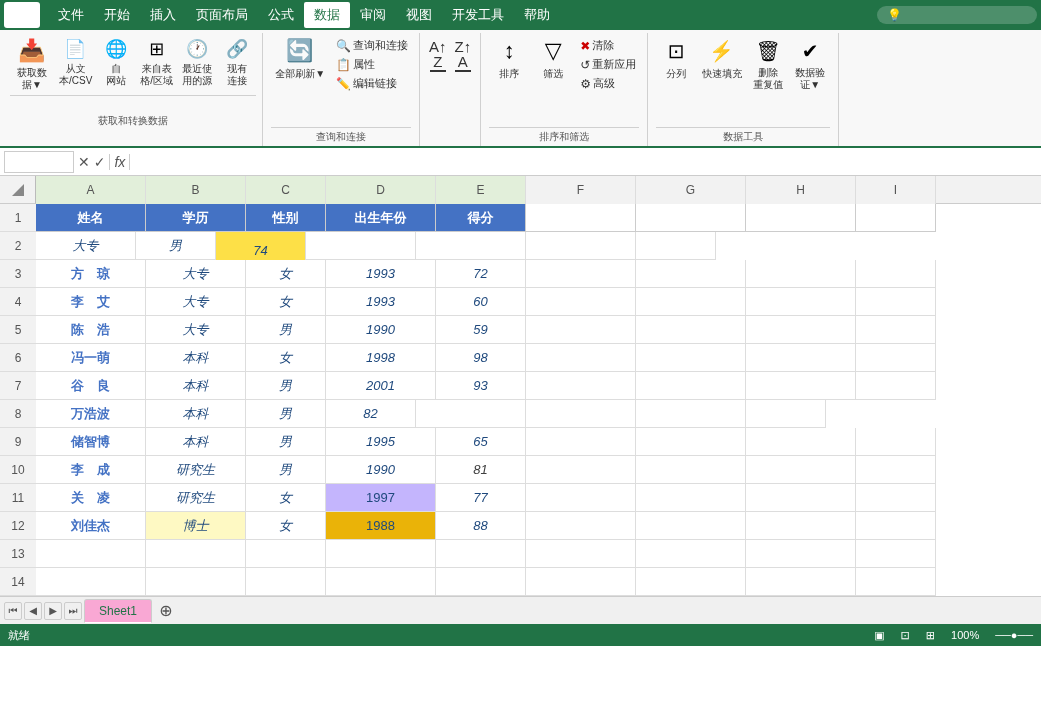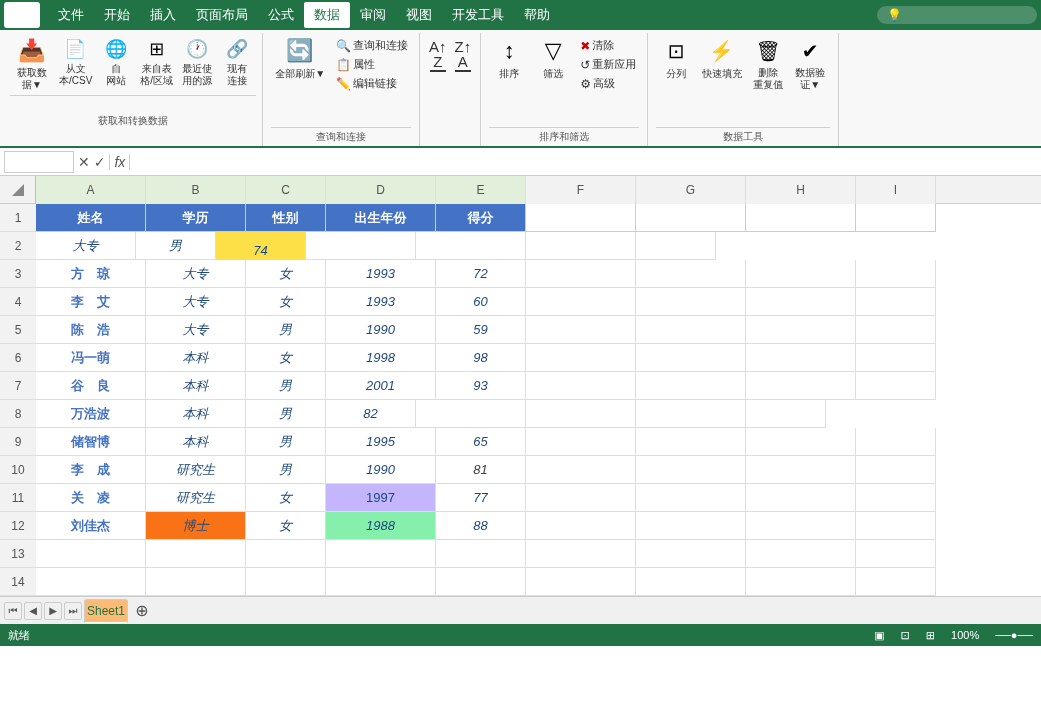--- a/index.html
+++ b/index.html
@@ -318,23 +318,23 @@
           <div style="width: 80px; border-right: 1px solid rgb(221, 221, 221); border-bottom: 1px solid rgb(221, 221, 221); display: flex; align-items: center; padding: 0px 4px; font-size: 13px; overflow: hidden; white-space: nowrap; background: rgb(255, 255, 255); cursor: cell; flex-shrink: 0; color: rgb(31, 73, 125); font-style: italic; justify-content: center;">女</div>
           <div style="width: 110px; border-right: 1px solid rgb(221, 221, 221); border-bottom: 1px solid rgb(221, 221, 221); display: flex; align-items: center; padding: 0px 4px; font-size: 13px; overflow: hidden; white-space: nowrap; background: #c4b5fd; cursor: cell; flex-shrink: 0; color: rgb(31, 73, 125); justify-content: center;">1997</div>
           <div style="width: 90px; border-right: 1px solid rgb(221, 221, 221); border-bottom: 1px solid rgb(221, 221, 221); display: flex; align-items: center; padding: 0px 4px; font-size: 13px; overflow: hidden; white-space: nowrap; background: rgb(255, 255, 255); cursor: cell; flex-shrink: 0; color: rgb(31, 73, 125); font-style: italic; justify-content: center;">77</div>
           <div style="width: 110px; border-right: 1px solid rgb(221, 221, 221); border-bottom: 1px solid rgb(221, 221, 221); display: flex; align-items: center; padding: 0px 4px; font-size: 13px; overflow: hidden; white-space: nowrap; background: rgb(255, 255, 255); cursor: cell; flex-shrink: 0;"></div>
           <div style="width: 110px; border-right: 1px solid rgb(221, 221, 221); border-bottom: 1px solid rgb(221, 221, 221); display: flex; align-items: center; padding: 0px 4px; font-size: 13px; overflow: hidden; white-space: nowrap; background: rgb(255, 255, 255); cursor: cell; flex-shrink: 0;"></div>
           <div style="width: 110px; border-right: 1px solid rgb(221, 221, 221); border-bottom: 1px solid rgb(221, 221, 221); display: flex; align-items: center; padding: 0px 4px; font-size: 13px; overflow: hidden; white-space: nowrap; background: rgb(255, 255, 255); cursor: cell; flex-shrink: 0;"></div>
           <div style="width: 80px; border-right: 1px solid rgb(221, 221, 221); border-bottom: 1px solid rgb(221, 221, 221); display: flex; align-items: center; padding: 0px 4px; font-size: 13px; overflow: hidden; white-space: nowrap; background: rgb(255, 255, 255); cursor: cell; flex-shrink: 0;"></div>
         </div>
         <div style="display: flex; height: 28px;">
           <div style="width: 110px; border-right: 1px solid rgb(221, 221, 221); border-bottom: 1px solid rgb(221, 221, 221); display: flex; align-items: center; padding: 0px 4px; font-size: 13px; overflow: hidden; white-space: nowrap; background: rgb(255, 255, 255); cursor: cell; flex-shrink: 0; color: rgb(68, 114, 196); font-weight: bold; justify-content: center;">刘佳杰</div>
-          <div style="width: 100px; border-right: 1px solid rgb(221, 221, 221); border-bottom: 1px solid rgb(221, 221, 221); display: flex; align-items: center; padding: 0px 4px; font-size: 13px; overflow: hidden; white-space: nowrap; background: #f97316; cursor: cell; flex-shrink: 0; color: rgb(31, 73, 125); font-style: italic; justify-content: center;">博士</div>
-          <div style="width: 80px; border-right: 1px solid rgb(221, 221, 221); border-bottom: 1px solid rgb(221, 221, 221); display: flex; align-items: center; padding: 0px 4px; font-size: 13px; overflow: hidden; white-space: nowrap; background: rgb(255, 255, 255); cursor: cell; flex-shrink: 0; color: rgb(31, 73, 125); font-style: italic; justify-content: center;">女</div>
-          <div style="width: 110px; border-right: 1px solid rgb(221, 221, 221); border-bottom: 1px solid rgb(221, 221, 221); display: flex; align-items: center; padding: 0px 4px; font-size: 13px; overflow: hidden; white-space: nowrap; background: #86efac; cursor: cell; flex-shrink: 0; color: rgb(31, 73, 125); font-style: italic; justify-content: center;">1988</div>
+          <div style="width: 100px; border-right: 1px solid rgb(221, 221, 221); border-bottom: 1px solid rgb(221, 221, 221); display: flex; align-items: center; padding: 0px 4px; font-size: 13px; overflow: hidden; white-space: nowrap; background: #fef9c3; cursor: cell; flex-shrink: 0; color: rgb(31, 73, 125); font-style: italic; justify-content: center;">博士</div>
+          <div style="width: 80px; border-right: 1px solid rgb(221, 221, 221); border-bottom: 1px solid rgb(221, 221, 221); display: flex; align-items: center; padding: 0px 4px; font-size: 13px; overflow: hidden; white-space: nowrap; background: rgb(255, 255, 255); cursor: cell; flex-shrink: 0; color: rgb(31, 73, 125); font-style: italic; justify-content: center;">女</div>
+          <div style="width: 110px; border-right: 1px solid rgb(221, 221, 221); border-bottom: 1px solid rgb(221, 221, 221); display: flex; align-items: center; padding: 0px 4px; font-size: 13px; overflow: hidden; white-space: nowrap; background: #eab308; cursor: cell; flex-shrink: 0; color: rgb(31, 73, 125); justify-content: center;">1988</div>
           <div style="width: 90px; border-right: 1px solid rgb(221, 221, 221); border-bottom: 1px solid rgb(221, 221, 221); display: flex; align-items: center; padding: 0px 4px; font-size: 13px; overflow: hidden; white-space: nowrap; background: rgb(255, 255, 255); cursor: cell; flex-shrink: 0; color: rgb(31, 73, 125); font-style: italic; justify-content: center;">88</div>
           <div style="width: 110px; border-right: 1px solid rgb(221, 221, 221); border-bottom: 1px solid rgb(221, 221, 221); display: flex; align-items: center; padding: 0px 4px; font-size: 13px; overflow: hidden; white-space: nowrap; background: rgb(255, 255, 255); cursor: cell; flex-shrink: 0;"></div>
           <div style="width: 110px; border-right: 1px solid rgb(221, 221, 221); border-bottom: 1px solid rgb(221, 221, 221); display: flex; align-items: center; padding: 0px 4px; font-size: 13px; overflow: hidden; white-space: nowrap; background: rgb(255, 255, 255); cursor: cell; flex-shrink: 0;"></div>
           <div style="width: 110px; border-right: 1px solid rgb(221, 221, 221); border-bottom: 1px solid rgb(221, 221, 221); display: flex; align-items: center; padding: 0px 4px; font-size: 13px; overflow: hidden; white-space: nowrap; background: rgb(255, 255, 255); cursor: cell; flex-shrink: 0;"></div>
           <div style="width: 80px; border-right: 1px solid rgb(221, 221, 221); border-bottom: 1px solid rgb(221, 221, 221); display: flex; align-items: center; padding: 0px 4px; font-size: 13px; overflow: hidden; white-space: nowrap; background: rgb(255, 255, 255); cursor: cell; flex-shrink: 0;"></div>
         </div>
         <div style="display: flex; height: 28px;">
           <div style="width: 110px; border-right: 1px solid rgb(221, 221, 221); border-bottom: 1px solid rgb(221, 221, 221); display: flex; align-items: center; padding: 0px 4px; font-size: 13px; overflow: hidden; white-space: nowrap; background: rgb(255, 255, 255); cursor: cell; flex-shrink: 0;"></div>
           <div style="width: 100px; border-right: 1px solid rgb(221, 221, 221); border-bottom: 1px solid rgb(221, 221, 221); display: flex; align-items: center; padding: 0px 4px; font-size: 13px; overflow: hidden; white-space: nowrap; background: rgb(255, 255, 255); cursor: cell; flex-shrink: 0;"></div>
           <div style="width: 80px; border-right: 1px solid rgb(221, 221, 221); border-bottom: 1px solid rgb(221, 221, 221); display: flex; align-items: center; padding: 0px 4px; font-size: 13px; overflow: hidden; white-space: nowrap; background: rgb(255, 255, 255); cursor: cell; flex-shrink: 0;"></div>
@@ -359,21 +359,21 @@
       </div>
   </div>
 
 </div>
 
 <div style="height:28px; background:#f0f0f0; border-top:1px solid #ccc; display:flex; align-items:center; padding:0 4px; gap:2px;">
   <div style="width:18px; height:18px; display:flex; align-items:center; justify-content:center; cursor:pointer; color:#555; font-size:10px; border:1px solid #ccc; background:#f0f0f0; border-radius:2px;">⏮</div>
   <div style="width:18px; height:18px; display:flex; align-items:center; justify-content:center; cursor:pointer; color:#555; font-size:10px; border:1px solid #ccc; background:#f0f0f0; border-radius:2px;">◀</div>
   <div style="width:18px; height:18px; display:flex; align-items:center; justify-content:center; cursor:pointer; color:#555; font-size:10px; border:1px solid #ccc; background:#f0f0f0; border-radius:2px;">▶</div>
   <div style="width:18px; height:18px; display:flex; align-items:center; justify-content:center; cursor:pointer; color:#555; font-size:10px; border:1px solid #ccc; background:#f0f0f0; border-radius:2px;">⏭</div>
-  <div style="padding:4px 2px; background:#fdba74; border:1px solid #ccc; border-bottom:1px solid #fff; font-size:12px; cursor:pointer; border-radius:3px 3px 0 0; color:#217346; margin-bottom:-1px; position:relative; z-index:1;">Sheet1</div>
+  <div style="padding:4px 14px; background:#f9a8d4; border:1px solid #ccc; border-bottom:1px solid #fff; font-size:12px; cursor:pointer; border-radius:3px 3px 0 0; color:#217346; margin-bottom:-1px; position:relative; z-index:1;">Sheet1</div>
   <div style="width:20px; height:20px; display:flex; align-items:center; justify-content:center; cursor:pointer; color:#555; font-size:16px; margin-left:2px;">⊕</div>
 </div>
 
 <div style="height:22px; background:#217346; display:flex; align-items:center; padding:0 8px; color:#fff; font-size:11px;">
   <span>就绪</span>
   <div style="margin-left:auto; display:flex; gap:16px; align-items:center;">
     <span style="cursor:pointer;">▣</span>
     <span style="cursor:pointer;">⊡</span>
     <span style="cursor:pointer;">⊞</span>
     <span>100%</span>

